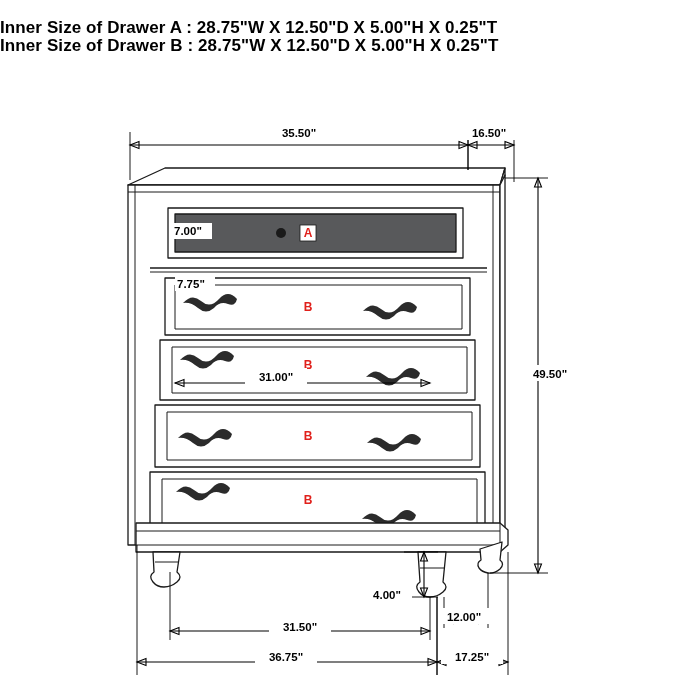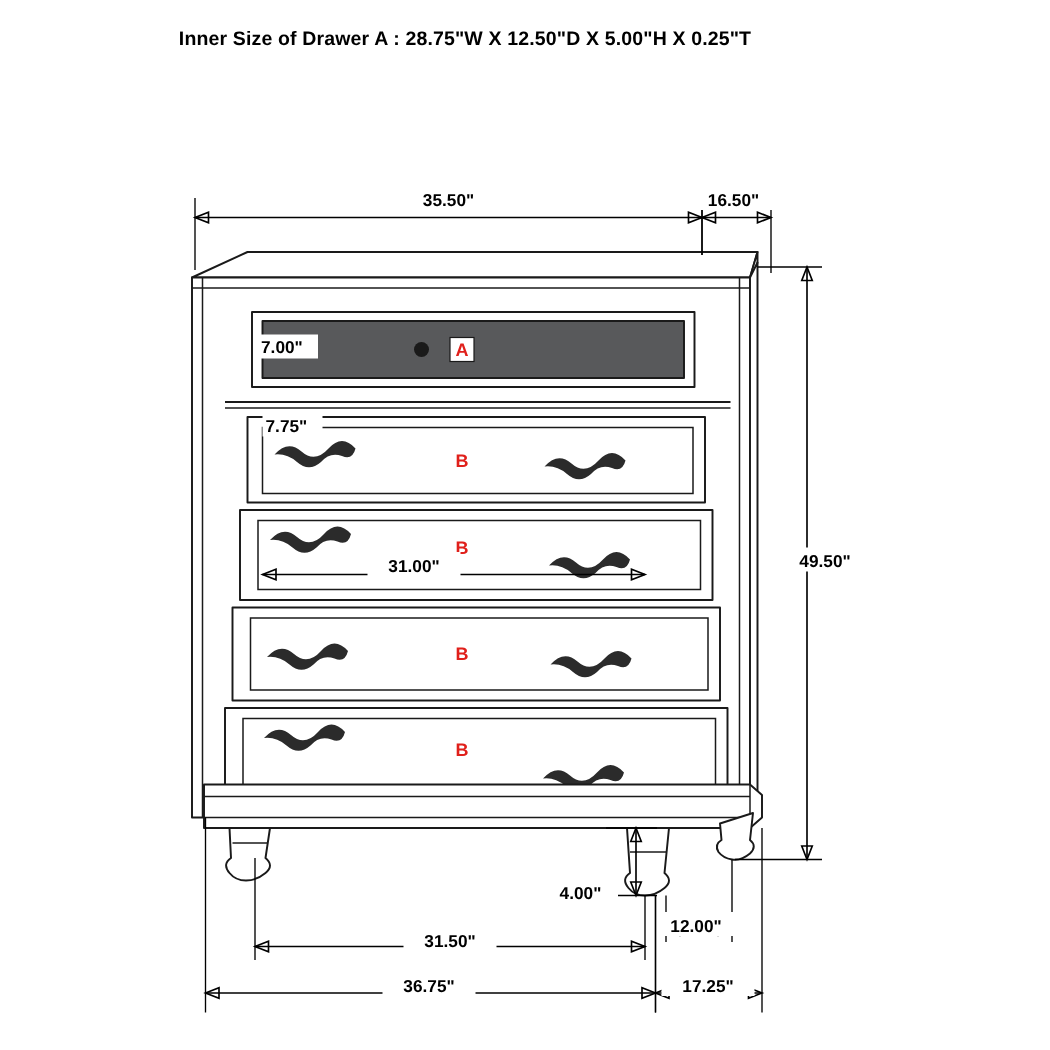--- a/index.html
+++ b/index.html
@@ -15,22 +15,22 @@
   }
   #stage {
     position: relative;
     width: 700px;
     height: 700px;
   }
   .hdr {
     position: absolute;
     left: 0;
     width: 620px;
-    text-align: center;
-    font-size: 13px;
+    text-align: left;
+    font-size: 17px;
     font-weight: bold;
     color: #000;
     letter-spacing: 0.1px;
   }
   #hdr1 { top: 18px; }
   #hdr2 { top: 36px; }
 
   svg { position: absolute; left: 0; top: 0; }
 
   .dimtext {
@@ -69,20 +69,21 @@
   .panel-fill { fill: #ffffff; }
   .dark-fill { fill: #58595b; }
   .handle { fill: #2b2b2b; }
 </style>
 </head>
 <body>
 
 <div id="stage">
 
   <div class="hdr" id="hdr1">Inner Size of Drawer A : 28.75"W X 12.50"D X 5.00"H X  0.25"T</div>
+  <div class="hdr" id="hdr2">Inner Size of Drawer B : 28.75"W X 12.50"D X 5.00"H X  0.25"T</div>
 
   <svg width="700" height="700" viewBox="0 0 700 700">
 
     <g>
 
       <polygon class="body-line panel-fill" points="128,185 165,168 505,168 500,185"></polygon>
       <polygon class="body-line panel-fill" points="500,185 505,168 505,175 500,192"></polygon>
 
       <polygon class="body-line panel-fill" points="128,185 500,185 500,545 128,545"></polygon>
 

